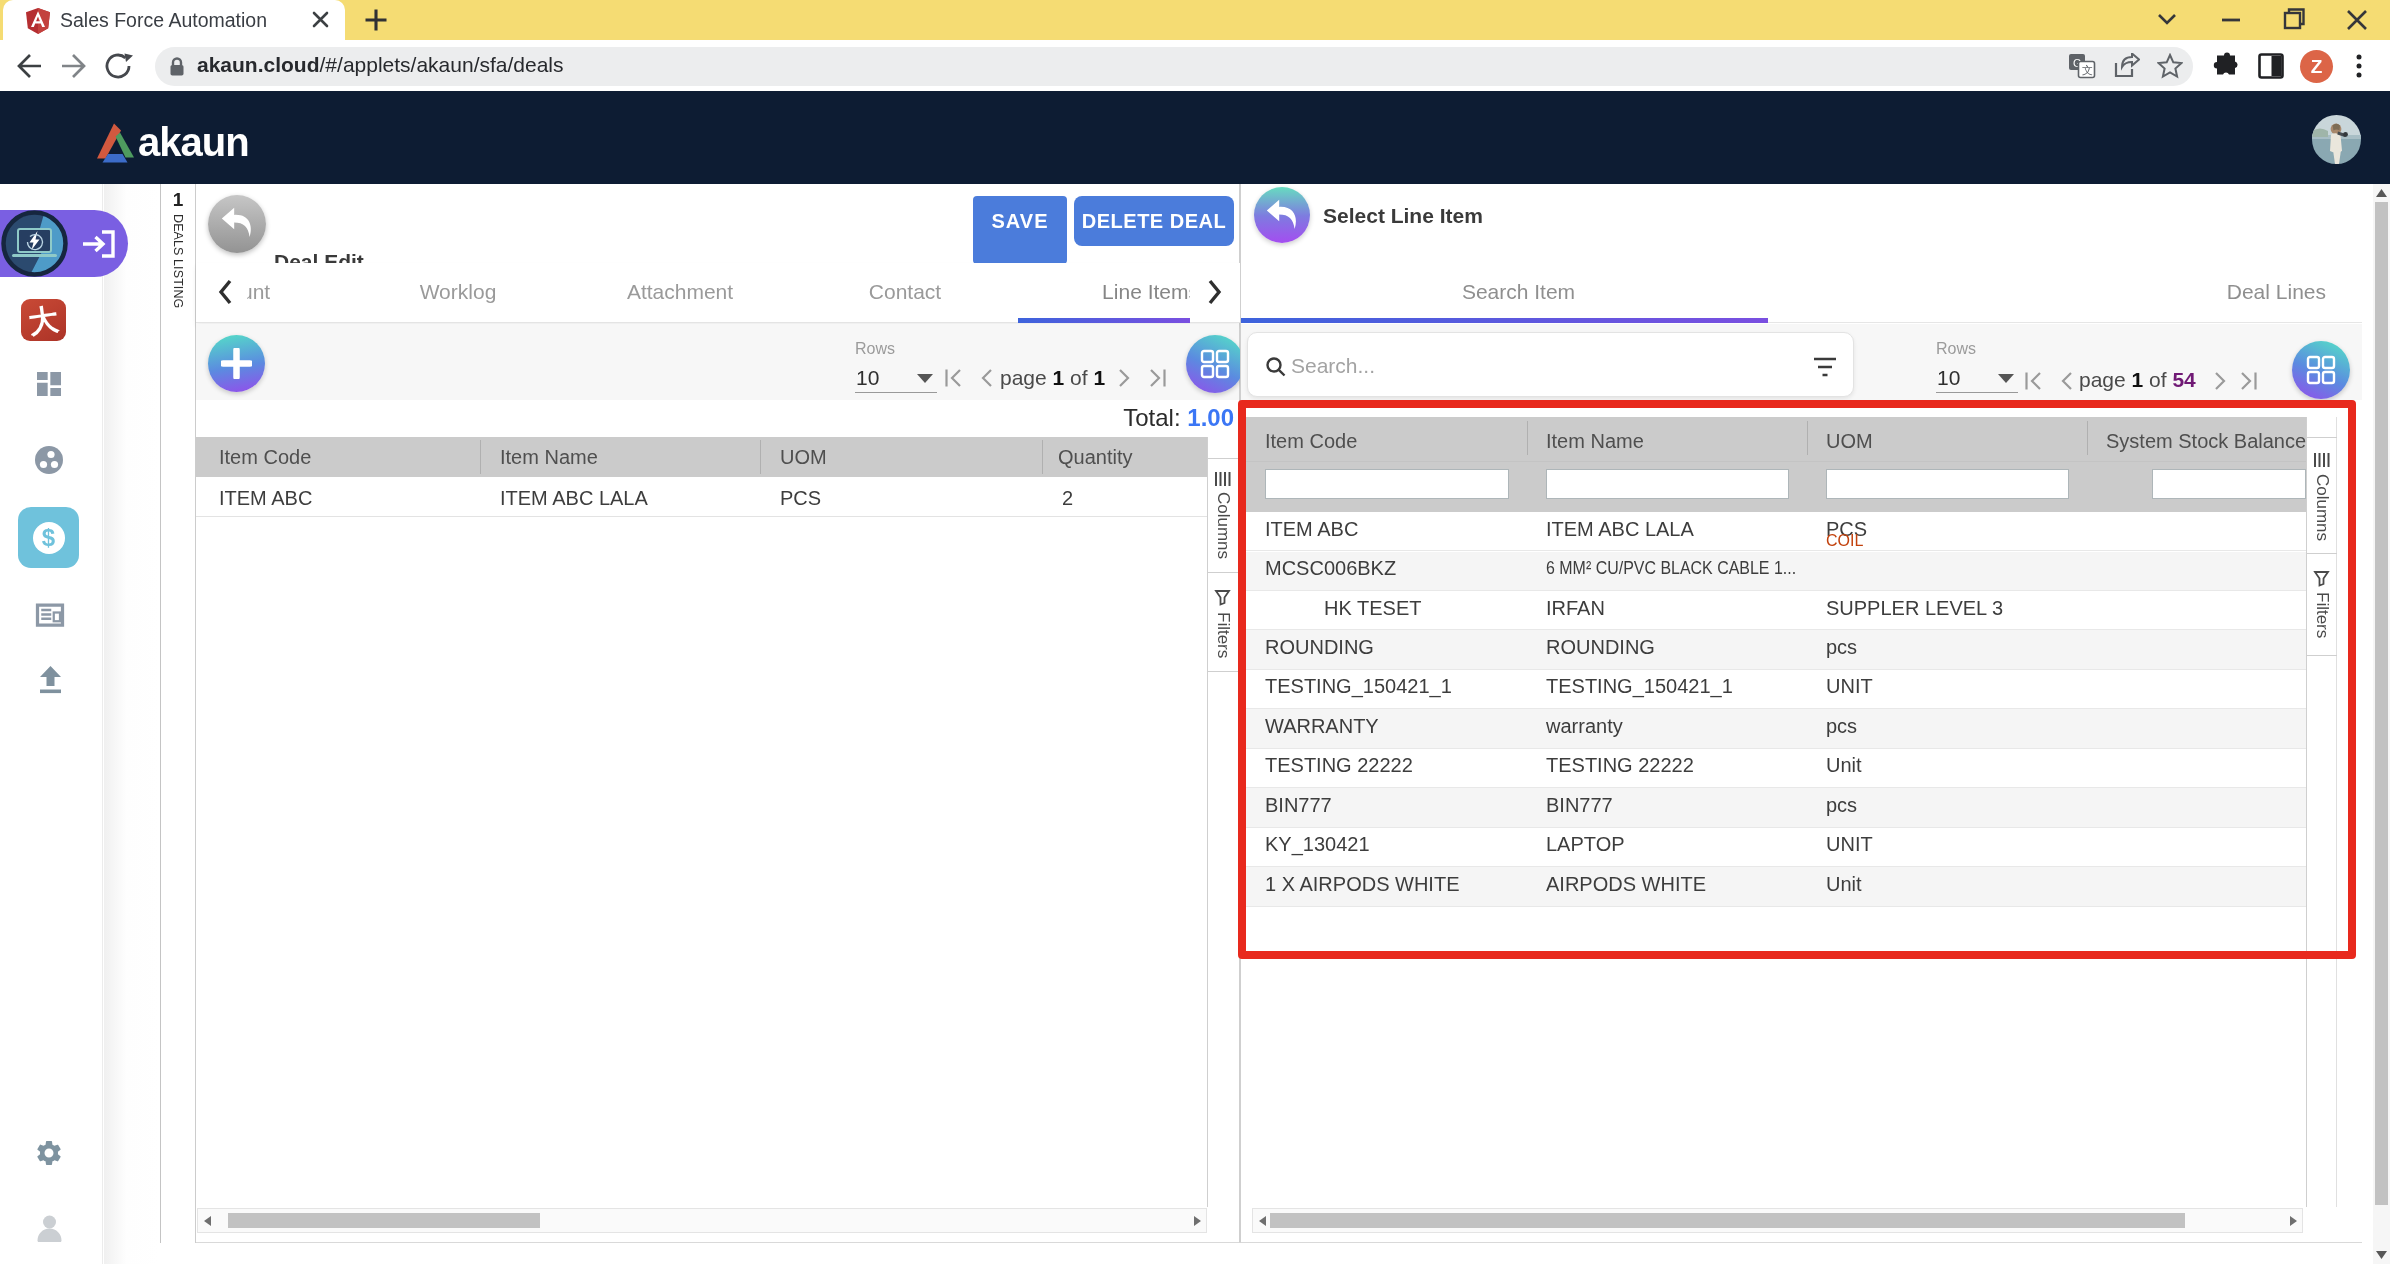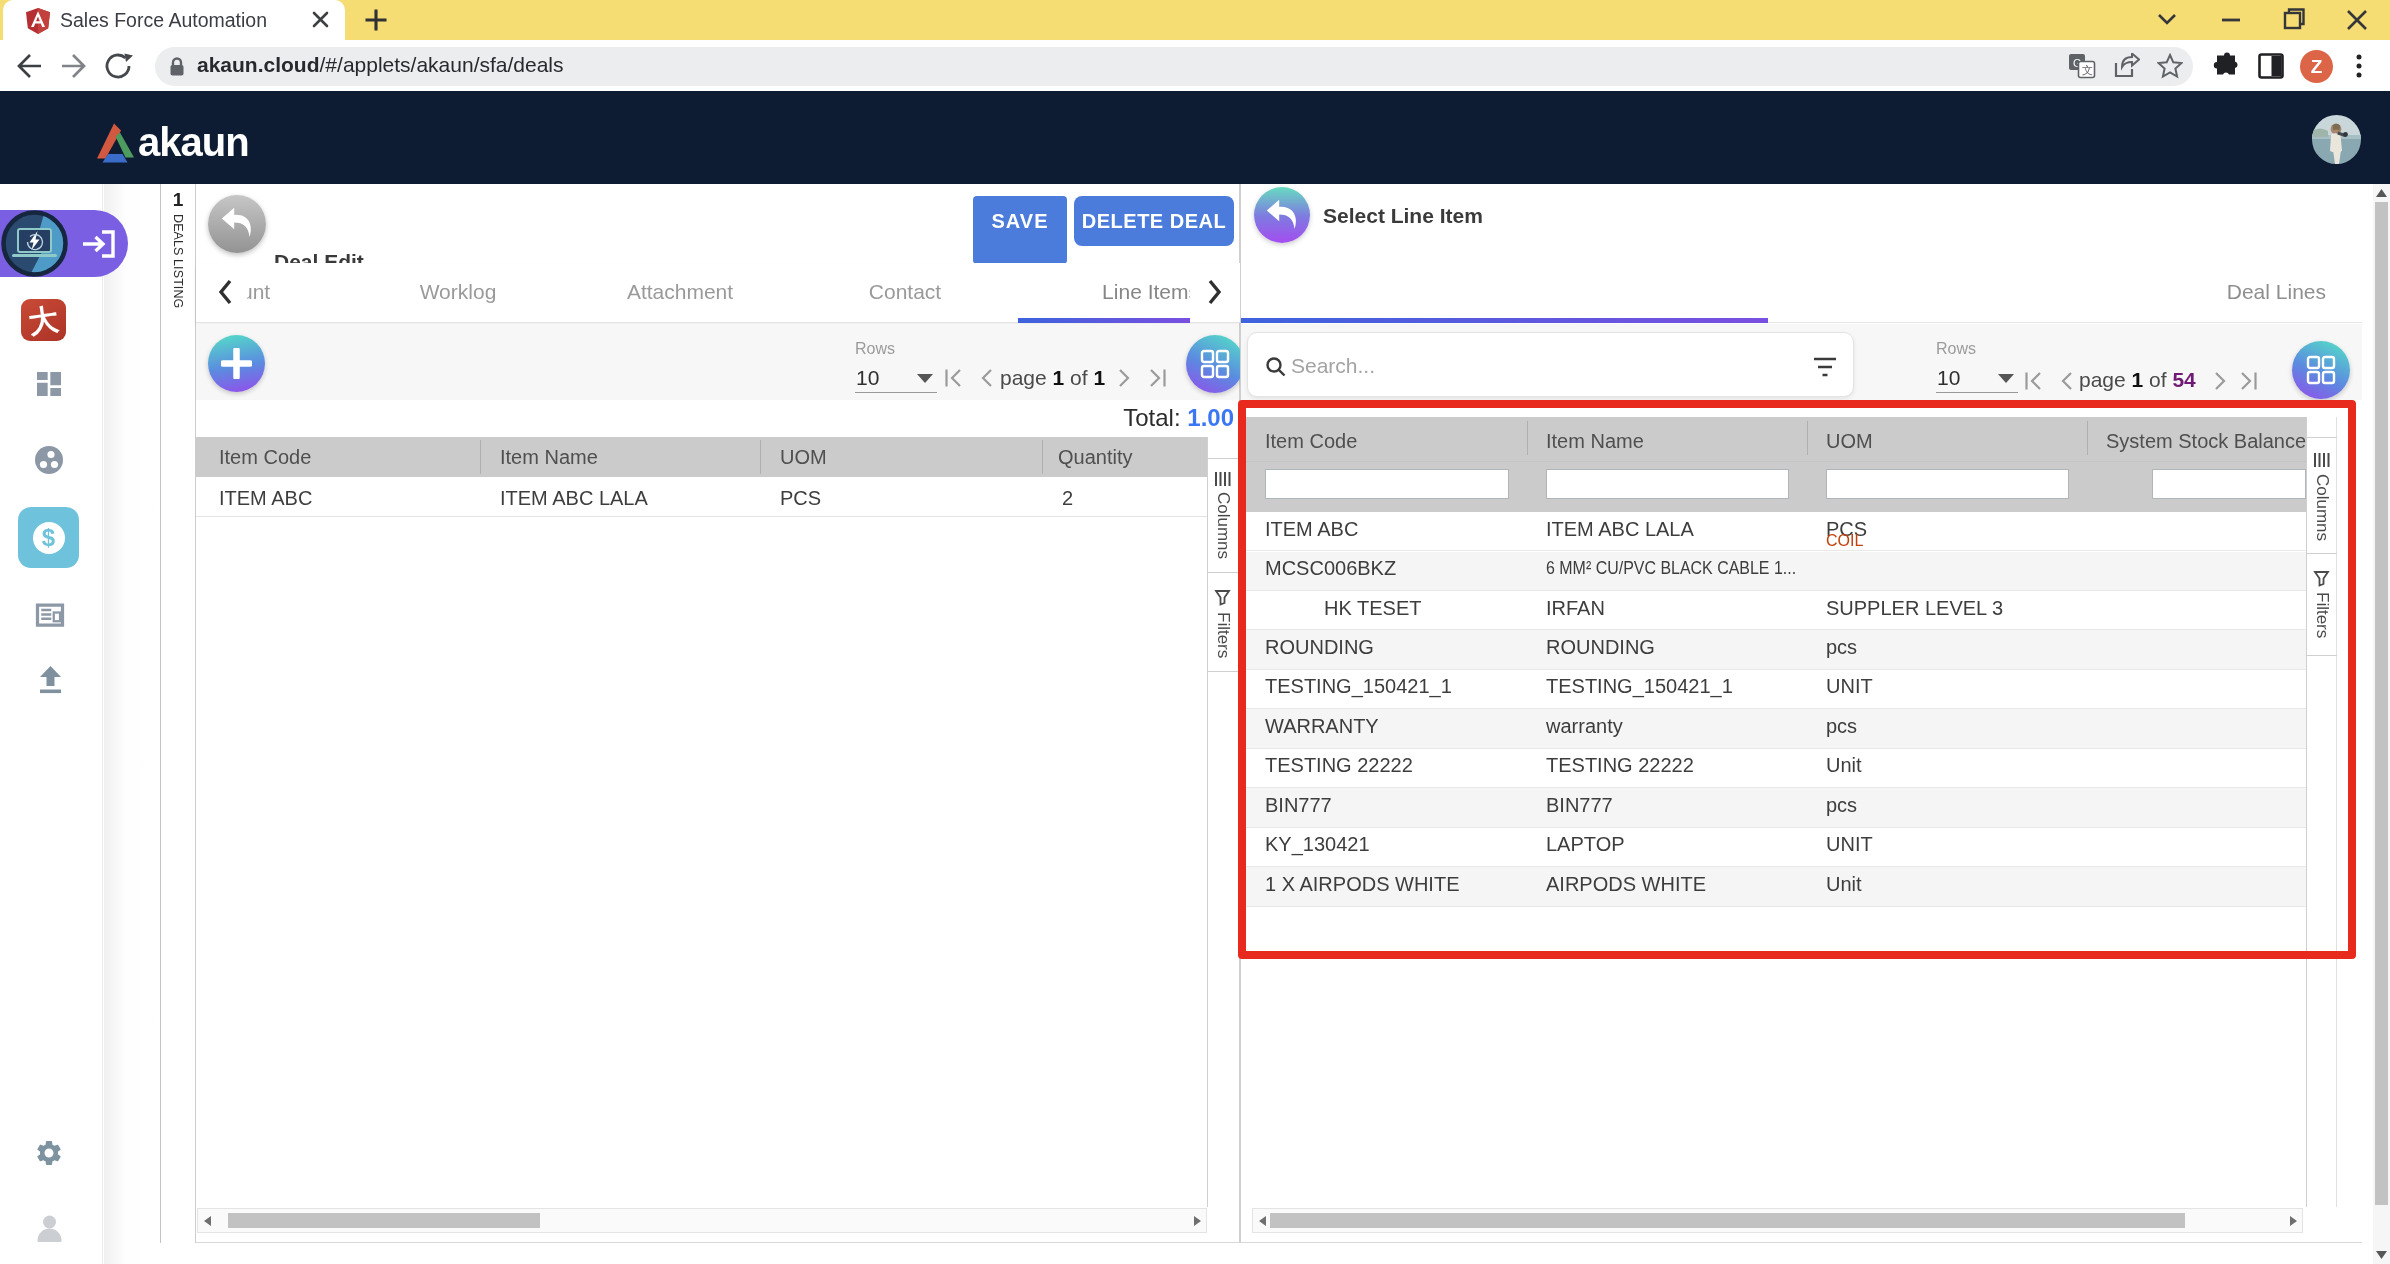--- a/index.html
+++ b/index.html
@@ -300,20 +300,21 @@
 
   <div class="abs" style="left:1240px;top:184px;width:1122px;height:1059px;background:#fff;border-left:1px solid #CFCFCF;border-bottom:1px solid #D9D9D9;"></div>
 
   <div class="abs" style="left:1254px;top:187px;width:56px;height:56px;border-radius:50%;background:linear-gradient(180deg,#67DCC0,#7E7BE0 52%,#A44DF0);box-shadow:0 2px 5px rgba(0,0,0,0.2);"></div>
   <svg class="abs" style="left:1264px;top:198px;" width="36" height="34" viewBox="0 0 32 30">
     <path d="M13.5 1.5 L2.5 11 L13.5 20.5 L13.5 14.5 C22 14.5 26 18.5 27.2 27.5 C30.5 17.5 27 7 13.5 7.8 Z" fill="#fff"></path>
   </svg>
   <div class="abs" style="left:1323px;top:204px;font-size:21px;font-weight:bold;color:#3A3A3A;">Select Line Item</div>
 
   <div class="abs" style="left:1241px;top:263px;width:1121px;height:60px;background:#fff;border-bottom:1px solid #E6E6E6;"></div>
+  <div class="abs" style="left:1241px;top:280px;width:555px;text-align:center;font-size:21px;color:#8f8f8f;">Search Item</div>
   <div class="abs" style="left:1796px;top:280px;width:530px;text-align:right;font-size:21px;color:#8f8f8f;">Deal Lines</div>
   <div class="abs" style="left:1241px;top:318px;width:527px;height:5px;background:linear-gradient(90deg,#3D63DC,#7A4FE0);"></div>
 
   <div class="abs" style="left:1241px;top:324px;width:1121px;height:76px;background:#F7F7F7;"></div>
   <div class="abs" style="left:1247px;top:332px;width:607px;height:65px;background:#fff;border:1px solid #E3E3E3;border-radius:10px;box-shadow:0 2px 4px rgba(0,0,0,0.08);"></div>
   <svg class="abs" style="left:1265px;top:356px;" width="22" height="22" viewBox="0 0 22 22">
     <circle cx="9" cy="9" r="6.5" fill="none" stroke="#3a3a3a" stroke-width="2.4"></circle>
     <path d="M13.8 13.8 L19.5 19.5" stroke="#3a3a3a" stroke-width="2.4"></path>
   </svg>
   <div class="abs" style="left:1291px;top:354px;font-size:21px;color:#A3A3A3;">Search...</div>

